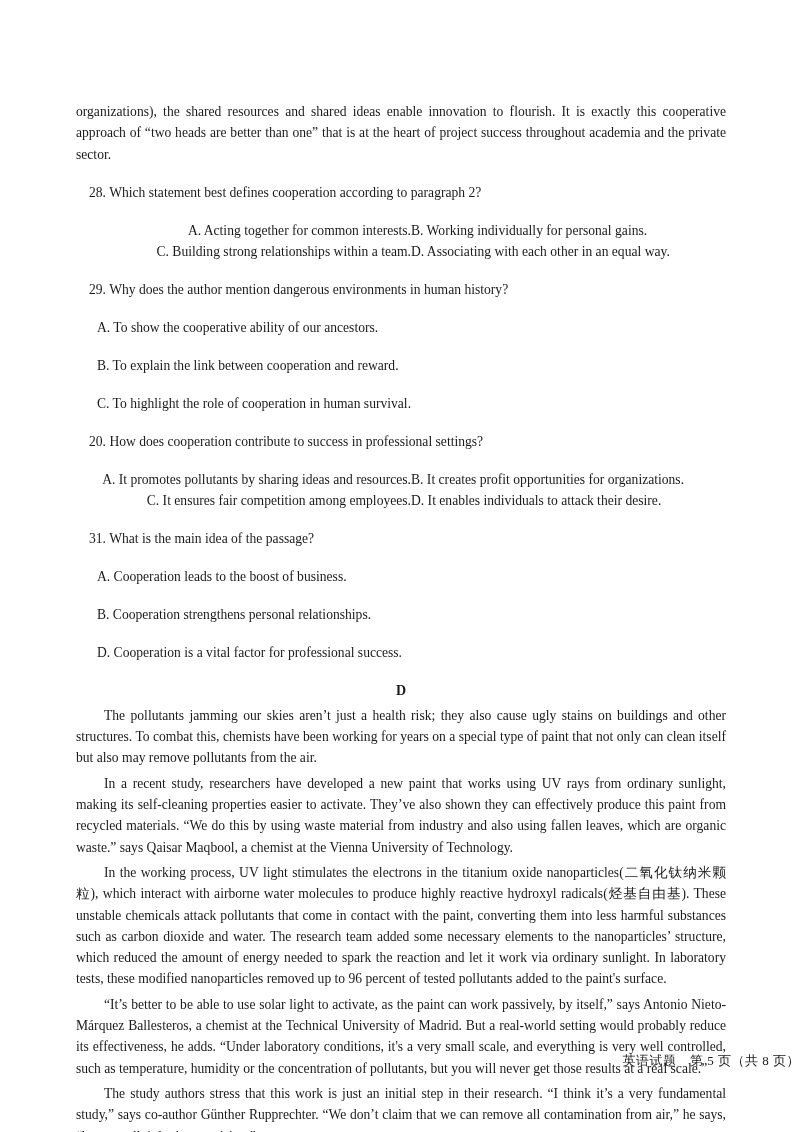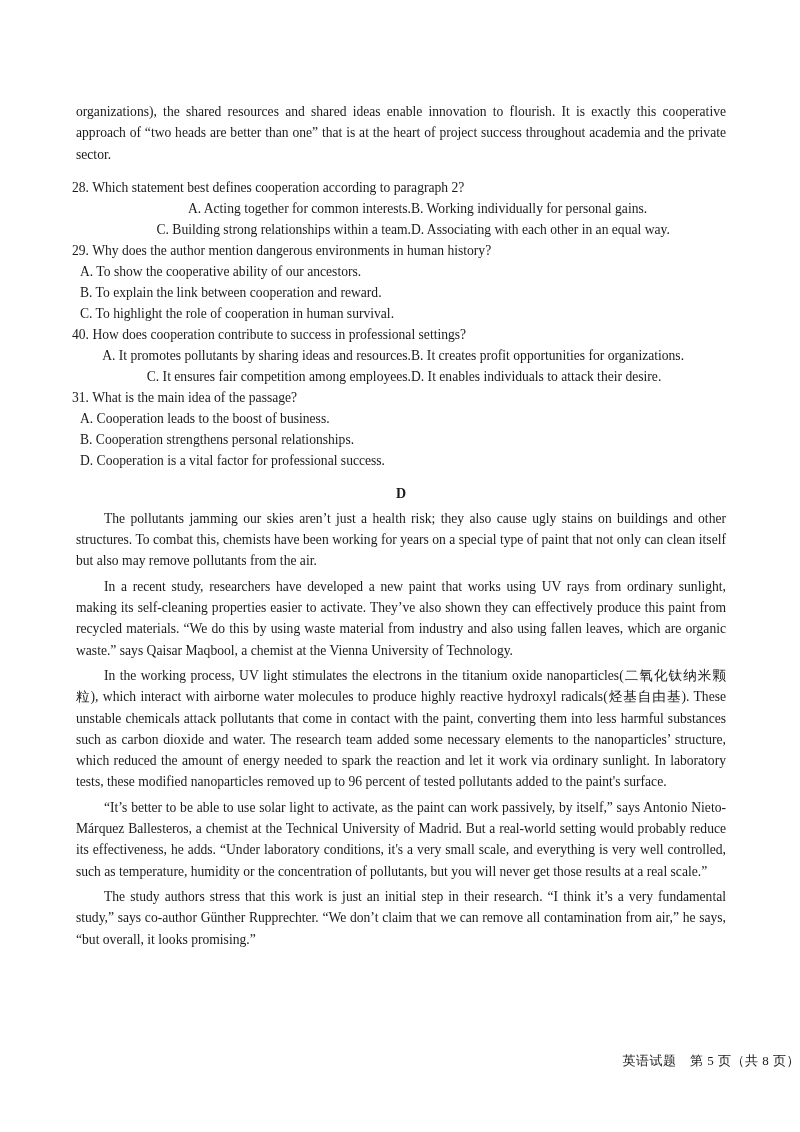--- a/index.html
+++ b/index.html
@@ -6,21 +6,21 @@
   body {
     width: 800px; height: 1132px; position: relative; overflow: hidden;
     font-family: "Liberation Serif", "DejaVu Serif", serif;
     color: #1a1a1a;
     font-size: 13.6px;
   }
   .page { position: absolute; left: 72px; top: 97px; width: 658px; }
   .para { margin: 4px; line-height: 21.3px; text-align: justify; }
   .indent { text-indent: 28px; }
   .q-block { margin-top: 12px; }
-  .q-line { line-height: 21px; margin: 0; white-space: nowrap; }
+  .q-line { line-height: 21px; margin: 17px; white-space: nowrap; }
   .opt { padding-left: 8px; }
   .opt-row { display: flex; line-height: 21px; padding-left: 8px; white-space: nowrap; }
   .opt-row .col1 { width: 331px; text-align: right; }
   .section-title { text-align: center; font-weight: bold; margin-top: 12px; line-height: 21px; font-size: 14px; }
   .footer {
     position: absolute; left: 0; width: 800px; top: 1052px; text-align: right;
     font-size: 13px; letter-spacing: 0.5px;
   }
 </style>
 </head>
@@ -43,21 +43,21 @@
   </div>
 
   <div>
     <p class="q-line">29. Why does the author mention dangerous environments in human history?</p>
     <p class="q-line opt">A. To show the cooperative ability of our ancestors.</p>
     <p class="q-line opt">B. To explain the link between cooperation and reward.</p>
     <p class="q-line opt">C. To highlight the role of cooperation in human survival.</p>
   </div>
 
   <div>
-    <p class="q-line">40. How does cooperation contribute to success in professional settings?</p>
+    <p class="q-line">20. How does cooperation contribute to success in professional settings?</p>
     <div class="opt-row">
       <span class="col1">A. It promotes pollutants by sharing ideas and resources.</span>
       <span>B. It creates profit opportunities for organizations.</span>
     </div>
     <div class="opt-row">
       <span class="col1">C. It ensures fair competition among employees.</span>
       <span>D. It enables individuals to attack their desire.</span>
     </div>
   </div>
 

